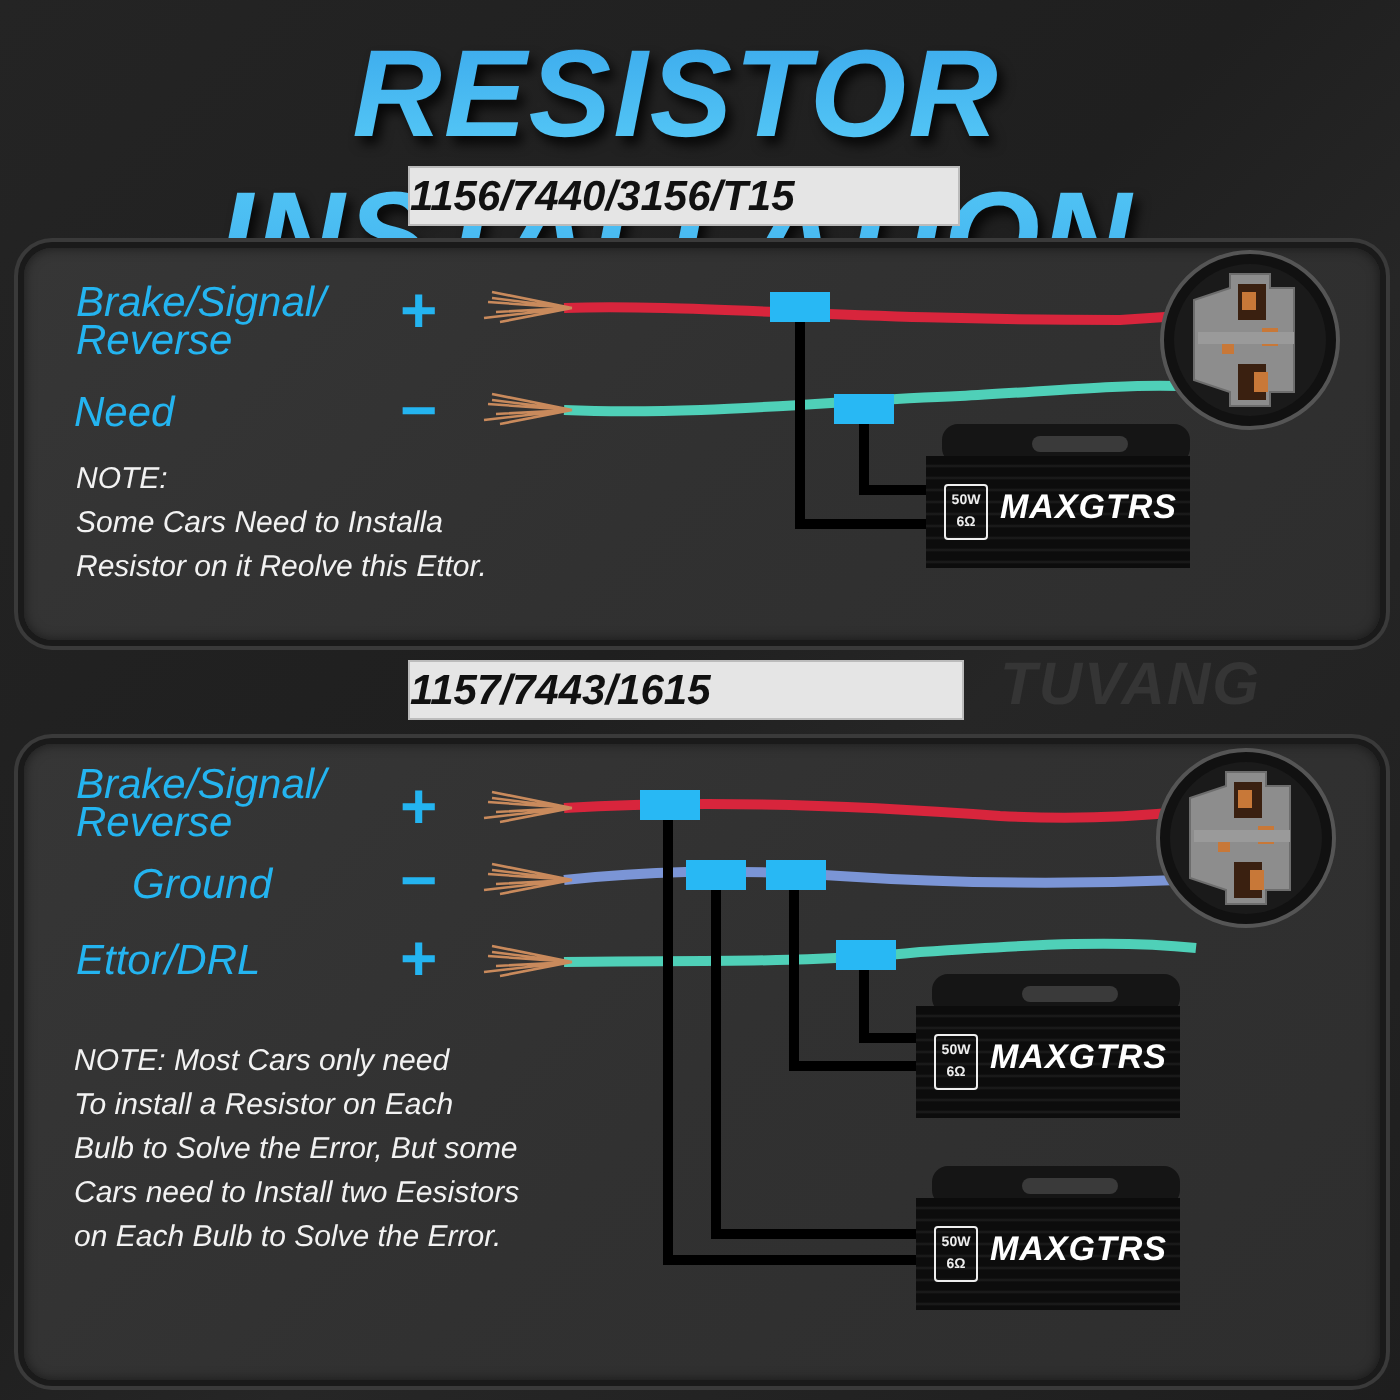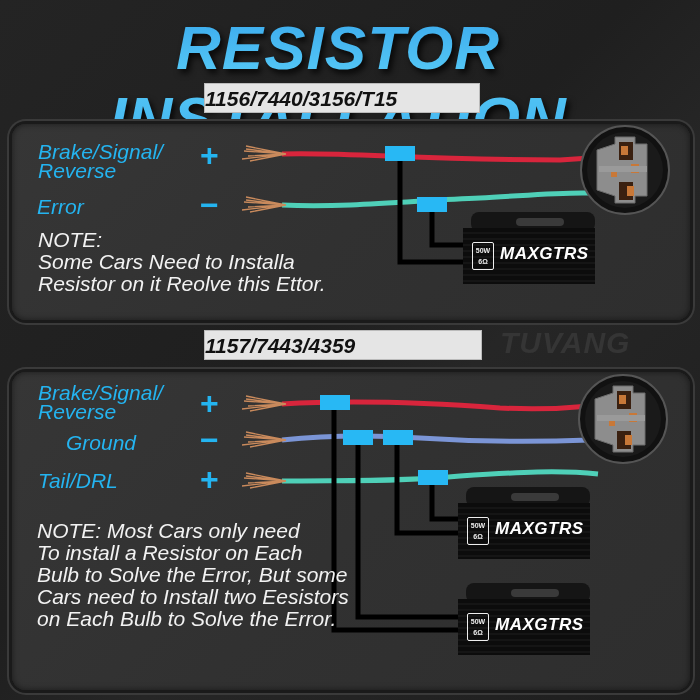--- a/index.html
+++ b/index.html
@@ -39,21 +39,21 @@
   }
   .panel1 { top: 124px; height: 196px; }
   .panel2 { top: 372px; height: 318px; }
   .label {
     position: absolute; color: #24b4f0; font-style: italic; font-size: 21px; line-height: 19px;
   }
   .sign {
     position: absolute; color: #24b4f0; font-size: 32px; font-weight: bold; line-height: 30px;
   }
   .note {
-    position: absolute; color: #f2f2f2; font-style: italic; font-size: 21px; line-height: 22px;
+    position: absolute; color: #f2f2f2; font-style: italic; font-size: 15px; line-height: 22px;
     white-space: pre-line;
   }
   svg.diagram { position: absolute; left: 0; top: 0; width: 700px; height: 700px; }
   .resistor {
     position: absolute; width: 132px; height: 68px;
   }
   .res-body {
     position: absolute; left: 0; top: 16px; width: 132px; height: 56px;
     background: repeating-linear-gradient(180deg, #0c0c0c 0px, #0c0c0c 4px, #1e1e1e 5px, #0c0c0c 6px);
   }
@@ -78,21 +78,21 @@
 </style>
 </head>
 <body>
 
 <div class="title">RESISTOR INSTALLATION</div>
 
 <div class="tag tag1">1156/7440/3156/T15</div>
 <div class="panel panel1"></div>
 
 <div class="watermark">TUVANG</div>
-<div class="tag tag2">1157/7443/4359</div>
+<div class="tag tag2">1157/7443/1615</div>
 <div class="panel panel2"></div>
 
 <svg class="diagram" viewBox="0 0 700 700">
   <defs>
     <g id="strands">
       <path d="M0 0 L-40 -8 M0 0 L-42 -3 M0 0 L-38 2 M0 0 L-44 5 M0 0 L-36 7 M0 0 L-40 -5" stroke="#c98a5c" stroke-width="1.3" fill="none"></path>
     </g>
     <g id="socket">
       <circle cx="0" cy="0" r="44" fill="#111" stroke="#555" stroke-width="2"></circle>
       <circle cx="0" cy="0" r="38" fill="#1a1a1a"></circle>
@@ -146,21 +146,21 @@
   <rect x="383" y="430" width="30" height="15" fill="#28b8f4"></rect>
   <rect x="418" y="470" width="30" height="15" fill="#28b8f4"></rect>
   <g transform="translate(623,419)">
       <use href="#socket"></use>
     </g>
 </svg>
 
 <div class="label" style="left:38px;top:142px;white-space:pre-line;">Brake/Signal/
 Reverse</div>
 <div class="sign" style="left:200px;top:140px;">+</div>
-<div class="label" style="left:37px;top:197px;">Error</div>
+<div class="label" style="left:37px;top:197px;">Need</div>
 <div class="sign" style="left:200px;top:190px;">−</div>
 <div class="note" style="left:38px;top:229px;">NOTE:
 Some Cars Need to Installa
 Resistor on it Reolve this Ettor.</div>
 
 <div class="resistor" style="left:463px;top:212px;">
   <div class="res-tab top">
       <div class="res-slot"></div>
     </div>
   <div class="res-tab bottom">
@@ -171,21 +171,21 @@
 6Ω</div>
     <div class="res-brand">MAXGTRS</div>
   </div>
 </div>
 
 <div class="label" style="left:38px;top:383px;white-space:pre-line;">Brake/Signal/
 Reverse</div>
 <div class="sign" style="left:200px;top:388px;">+</div>
 <div class="label" style="left:38px;top:433px;margin-left:28px;">Ground</div>
 <div class="sign" style="left:200px;top:425px;">−</div>
-<div class="label" style="left:38px;top:471px;">Tail/DRL</div>
+<div class="label" style="left:38px;top:471px;">Ettor/DRL</div>
 <div class="sign" style="left:200px;top:464px;">+</div>
 <div class="note" style="left:37px;top:520px;">NOTE: Most Cars only need
 To install a Resistor on Each
 Bulb to Solve the Error, But some
 Cars need to Install two Eesistors
 on Each Bulb to Solve the Error.</div>
 
 <div class="resistor" style="left:458px;top:487px;">
   <div class="res-tab top">
       <div class="res-slot"></div>

